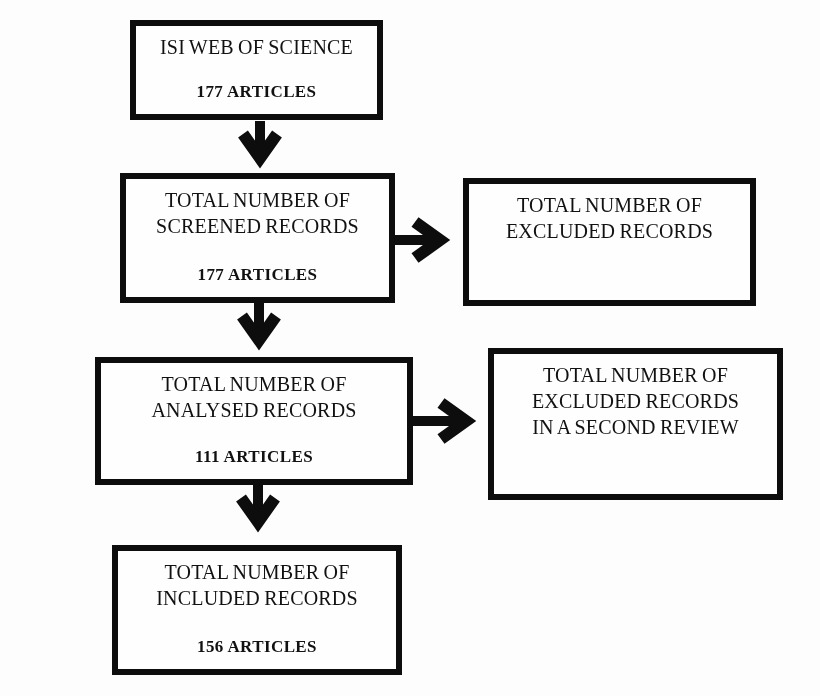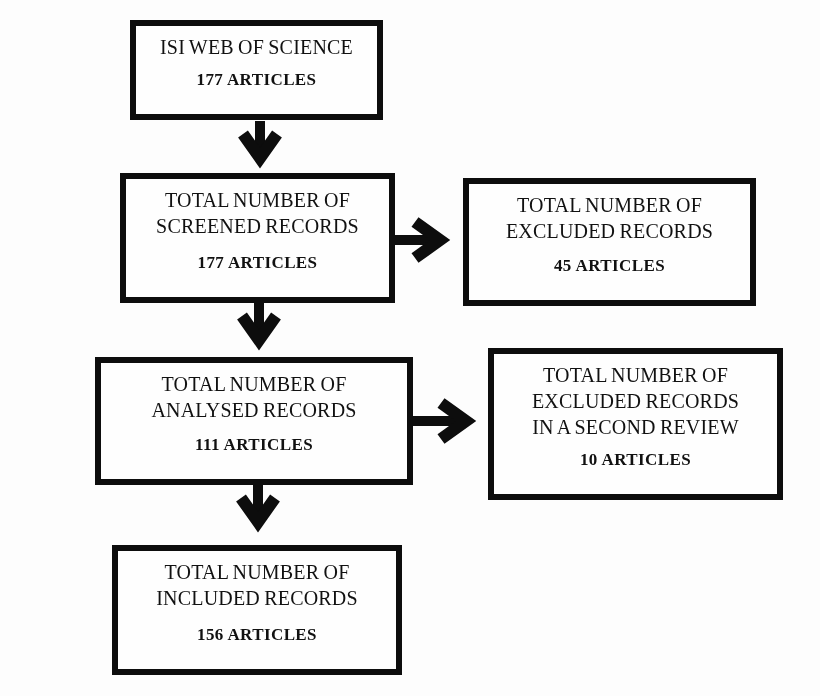--- a/index.html
+++ b/index.html
@@ -27,21 +27,21 @@
   .box {
     position: absolute;
     box-sizing: border-box;
     border: 6px solid #0d0d0d;
     background: #fefefe;
     display: flex;
     flex-direction: column;
     justify-content: space-between;
     align-items: center;
     text-align: center;
-    padding: 8px 4px 22px;
+    padding: 8px 4px 10px;
   }
   .box-title {
     font-size: 20px;
     line-height: 26px;
     letter-spacing: 0.2px;
     word-spacing: -1px;
     white-space: pre-line;
   }
   .box-count {
     font-size: 17px;
@@ -95,34 +95,32 @@
 
   <div class="box box-screened">
     <div class="box-title">TOTAL NUMBER OF
 SCREENED RECORDS</div>
     <div class="box-count">177 ARTICLES</div>
   </div>
 
   <div class="box box-excluded">
     <div class="box-title">TOTAL NUMBER OF
 EXCLUDED RECORDS</div>
-    <div class="box-count">45 ARTICLES</div>
   </div>
 
   <div class="box box-analysed">
     <div class="box-title">TOTAL NUMBER OF
 ANALYSED RECORDS</div>
     <div class="box-count">111 ARTICLES</div>
   </div>
 
   <div class="box box-excluded2">
     <div class="box-title">TOTAL NUMBER OF
 EXCLUDED RECORDS
 IN A SECOND REVIEW</div>
-    <div class="box-count">10 ARTICLES</div>
   </div>
 
   <div class="box box-included">
     <div class="box-title">TOTAL NUMBER OF
 INCLUDED RECORDS</div>
     <div class="box-count">156 ARTICLES</div>
   </div>
 
 </div>
 

